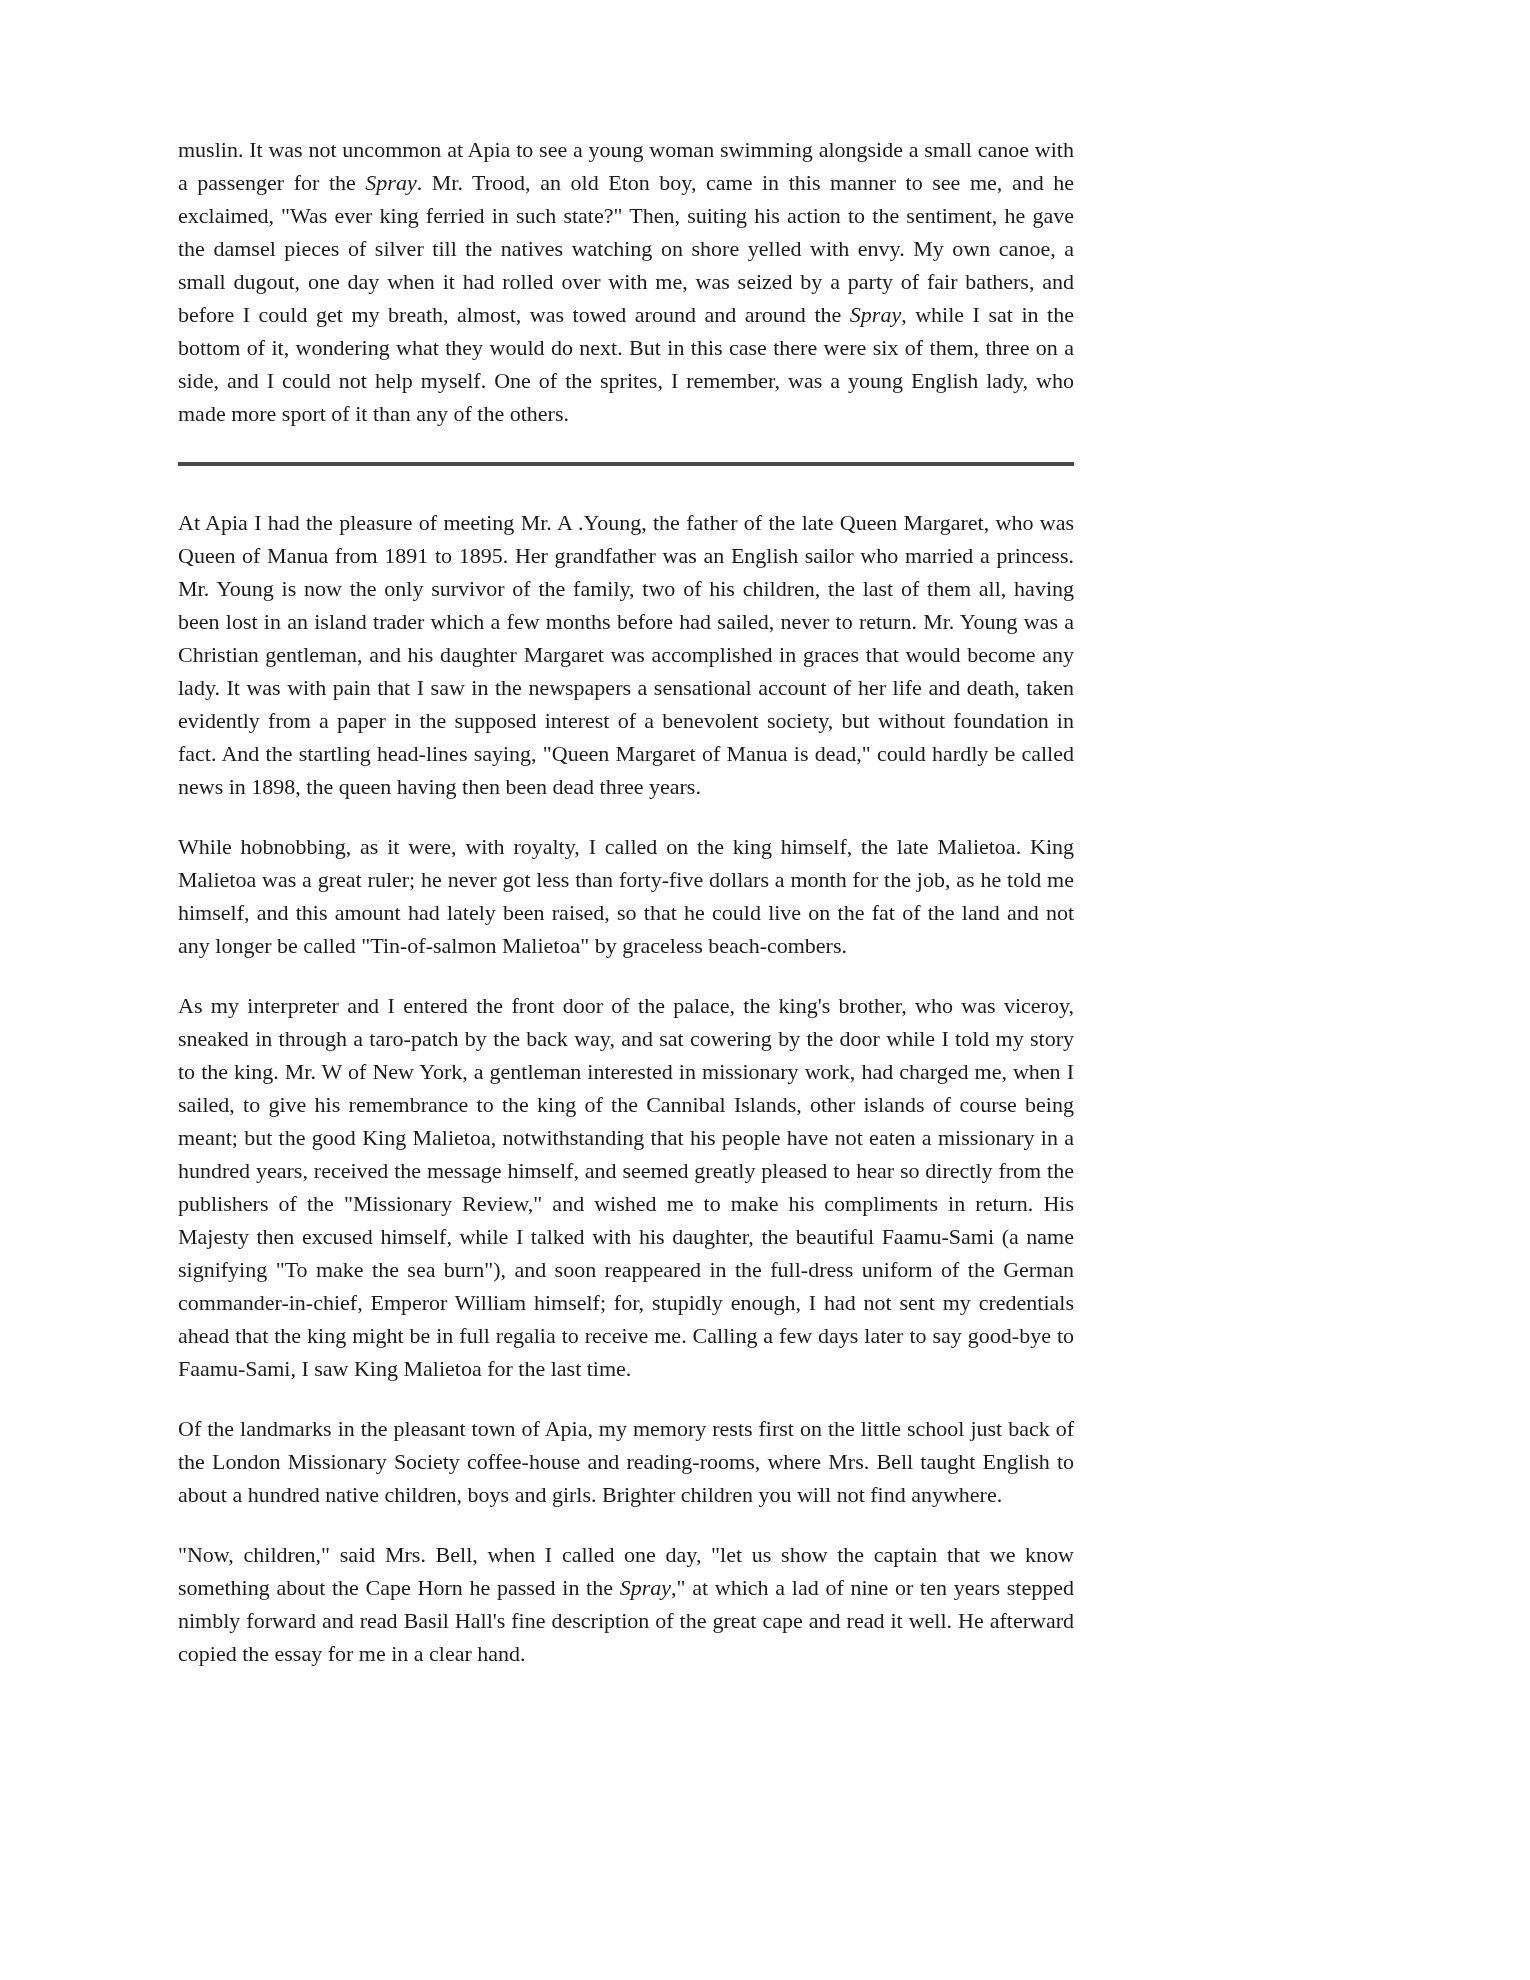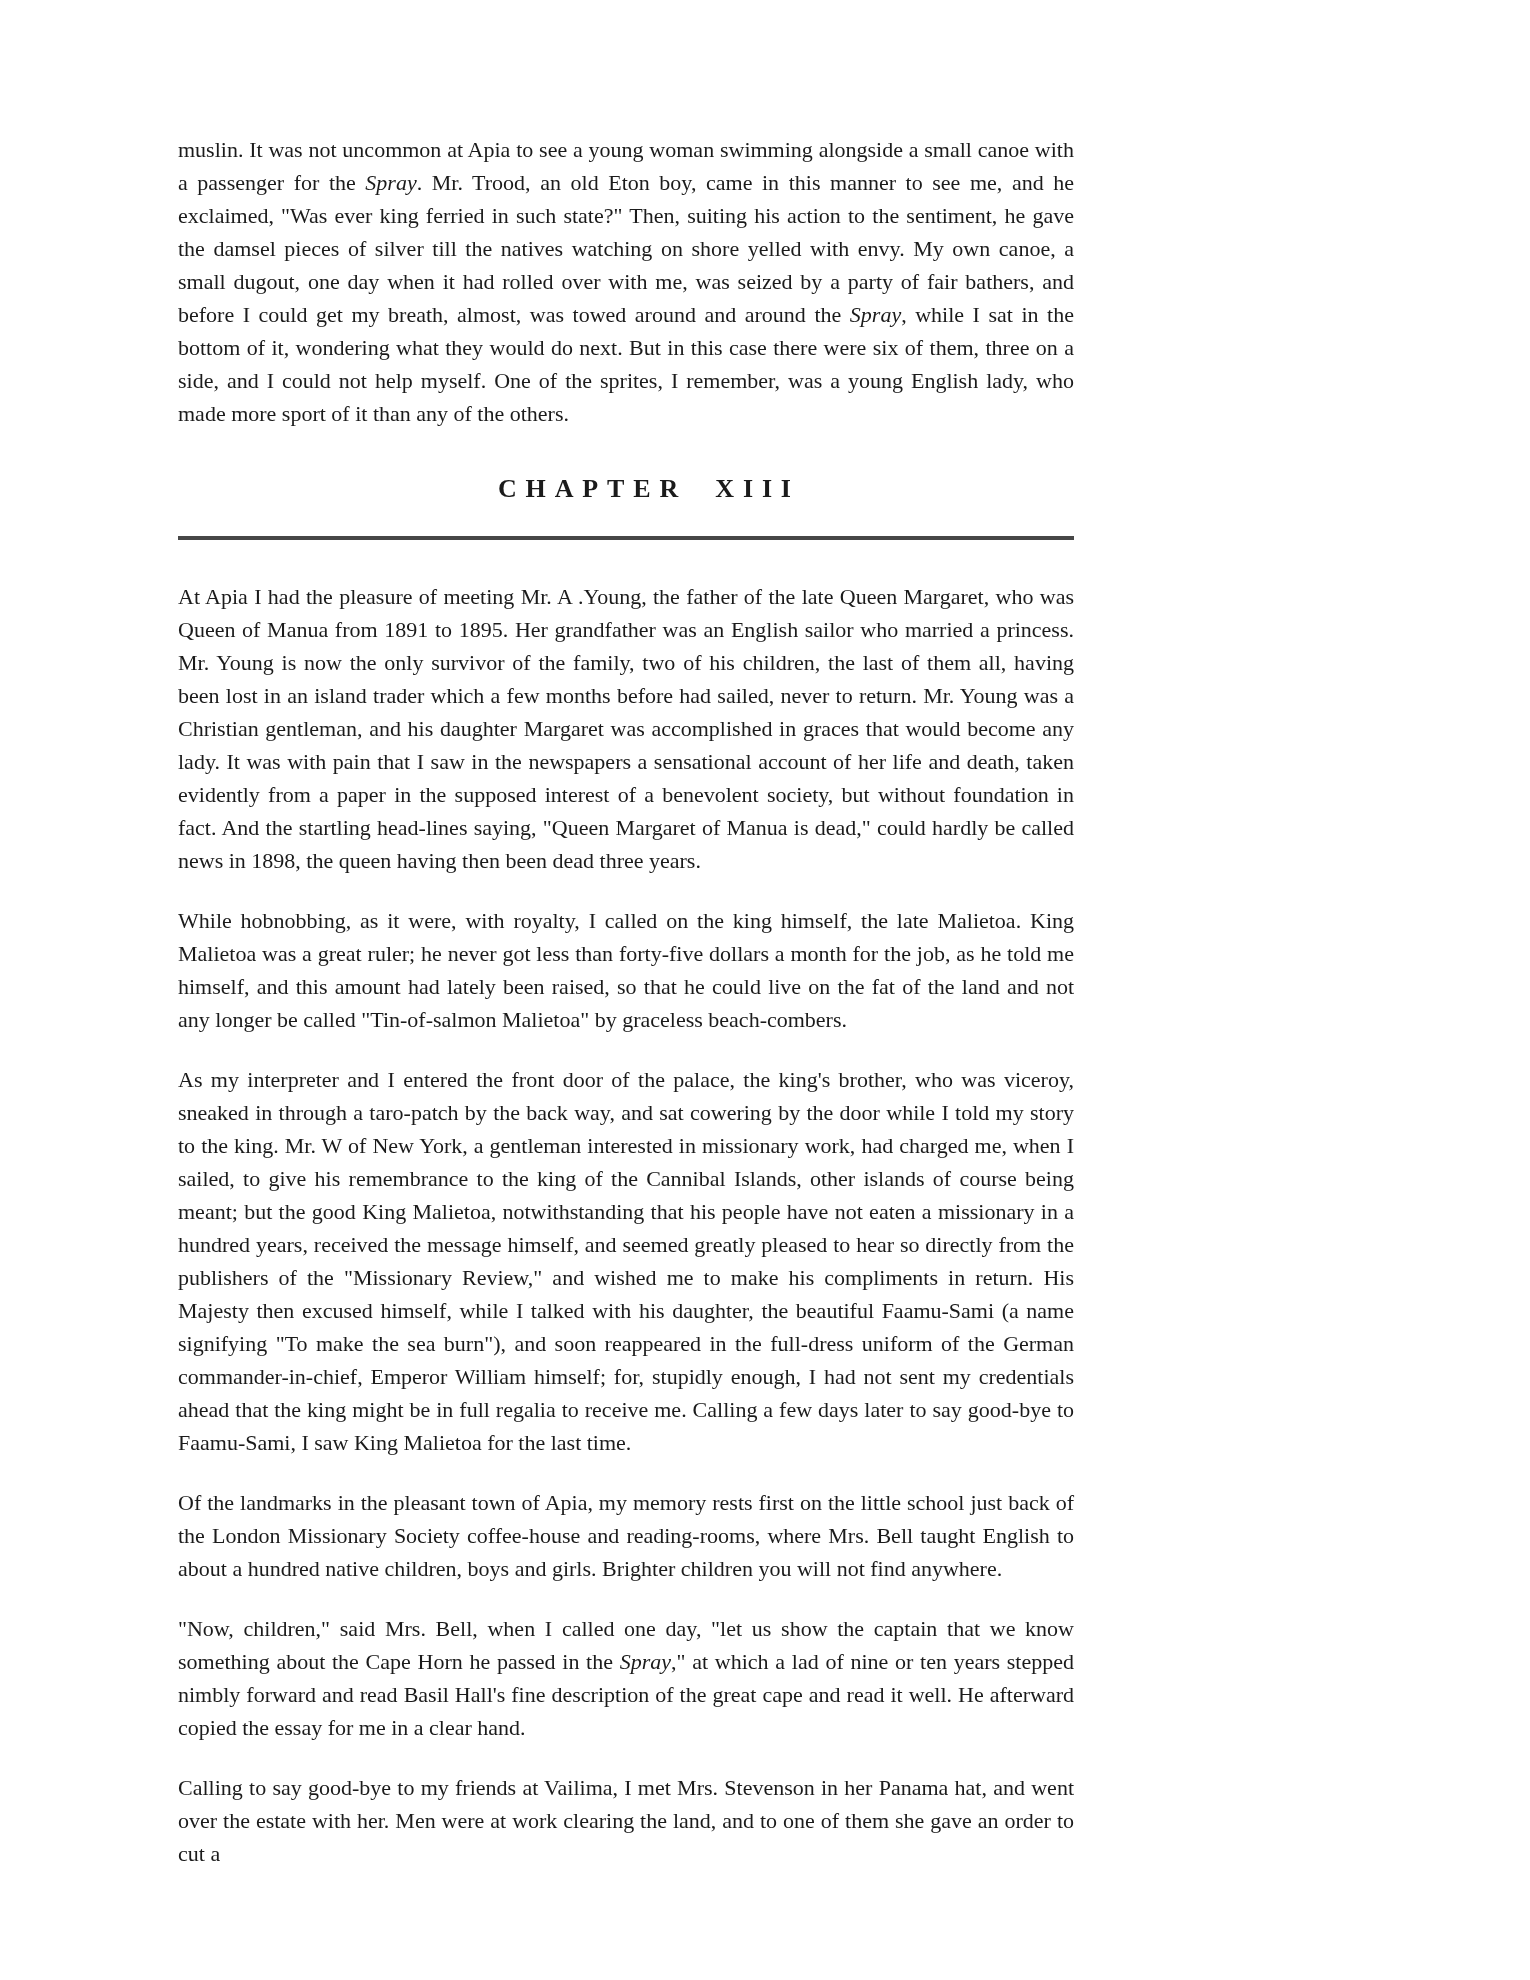--- a/index.html
+++ b/index.html
@@ -39,29 +39,27 @@
     width: 100%;
   }
 </style>
 </head>
 <body>
 
 <div class="page">
 
   <p class="para"><span>muslin. It was not uncommon at Apia to see a young woman swimming alongside a small canoe with a passenger for the </span><em>Spray</em><span>. Mr. Trood, an old Eton boy, came in this manner to see me, and he exclaimed, "Was ever king ferried in such state?" Then, suiting his action to the sentiment, he gave the damsel pieces of silver till the natives watching on shore yelled with envy. My own canoe, a small dugout, one day when it had rolled over with me, was seized by a party of fair bathers, and before I could get my breath, almost, was towed around and around the </span><em>Spray</em><span>, while I sat in the bottom of it, wondering what they would do next. But in this case there were six of them, three on a side, and I could not help myself. One of the sprites, I remember, was a young English lady, who made more sport of it than any of the others.</span></p>
 
-  <h2 class="chapter">CHAPTER XIII</h2>
 
   <hr class="rule">
 
   <p class="para"><span>At Apia I had the pleasure of meeting Mr. A .Young, the father of the late Queen Margaret, who was Queen of Manua from 1891 to 1895. Her grandfather was an English sailor who married a princess. Mr. Young is now the only survivor of the family, two of his children, the last of them all, having been lost in an island trader which a few months before had sailed, never to return. Mr. Young was a Christian gentleman, and his daughter Margaret was accomplished in graces that would become any lady. It was with pain that I saw in the newspapers a sensational account of her life and death, taken evidently from a paper in the supposed interest of a benevolent society, but without foundation in fact. And the startling head-lines saying, "Queen Margaret of Manua is dead," could hardly be called news in 1898, the queen having then been dead three years.</span></p>
 
   <p class="para"><span>While hobnobbing, as it were, with royalty, I called on the king himself, the late Malietoa. King Malietoa was a great ruler; he never got less than forty-five dollars a month for the job, as he told me himself, and this amount had lately been raised, so that he could live on the fat of the land and not any longer be called "Tin-of-salmon Malietoa" by graceless beach-combers.</span></p>
 
   <p class="para"><span>As my interpreter and I entered the front door of the palace, the king's brother, who was viceroy, sneaked in through a taro-patch by the back way, and sat cowering by the door while I told my story to the king. Mr. W of New York, a gentleman interested in missionary work, had charged me, when I sailed, to give his remembrance to the king of the Cannibal Islands, other islands of course being meant; but the good King Malietoa, notwithstanding that his people have not eaten a missionary in a hundred years, received the message himself, and seemed greatly pleased to hear so directly from the publishers of the "Missionary Review," and wished me to make his compliments in return. His Majesty then excused himself, while I talked with his daughter, the beautiful Faamu-Sami (a name signifying "To make the sea burn"), and soon reappeared in the full-dress uniform of the German commander-in-chief, Emperor William himself; for, stupidly enough, I had not sent my credentials ahead that the king might be in full regalia to receive me. Calling a few days later to say good-bye to Faamu-Sami, I saw King Malietoa for the last time.</span></p>
 
   <p class="para"><span>Of the landmarks in the pleasant town of Apia, my memory rests first on the little school just back of the London Missionary Society coffee-house and reading-rooms, where Mrs. Bell taught English to about a hundred native children, boys and girls. Brighter children you will not find anywhere.</span></p>
 
   <p class="para"><span>"Now, children," said Mrs. Bell, when I called one day, "let us show the captain that we know something about the Cape Horn he passed in the </span><em>Spray</em><span>," at which a lad of nine or ten years stepped nimbly forward and read Basil Hall's fine description of the great cape and read it well. He afterward copied the essay for me in a clear hand.</span></p>
 
-  <p class="para"><span>Calling to say good-bye to my friends at Vailima, I met Mrs. Stevenson in her Panama hat, and went over the estate with her. Men were at work clearing the land, and to one of them she gave an order to cut a</span></p>
 
 </div>
 
 </body></html>

